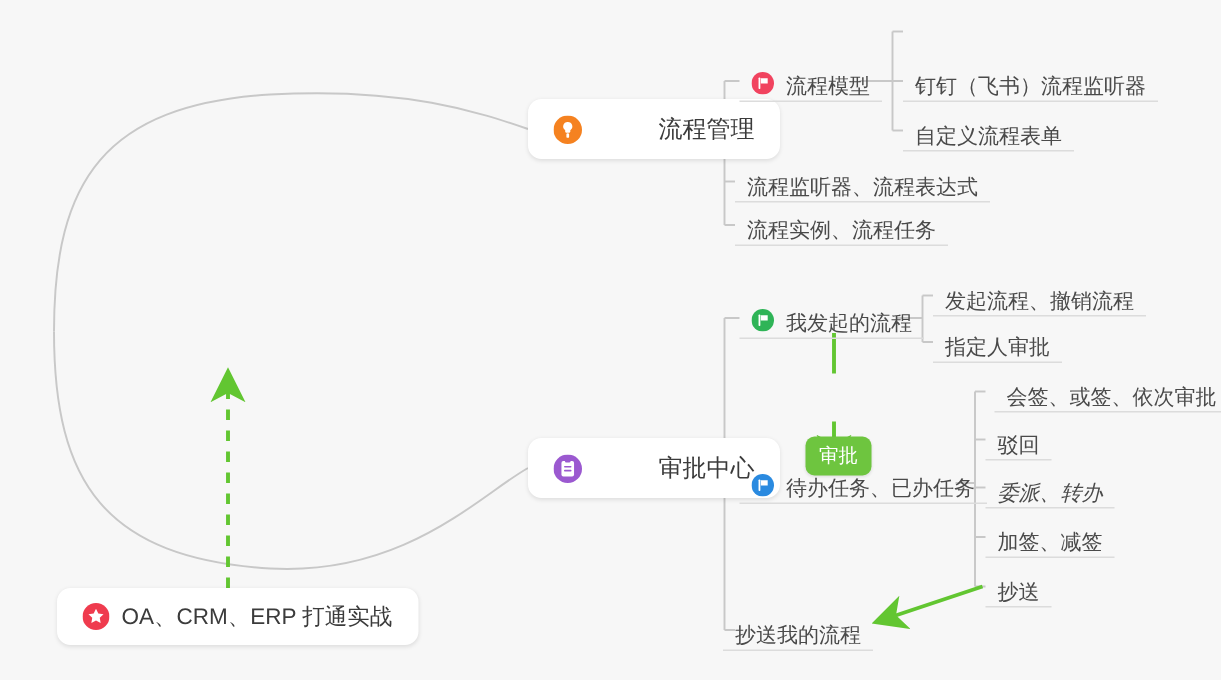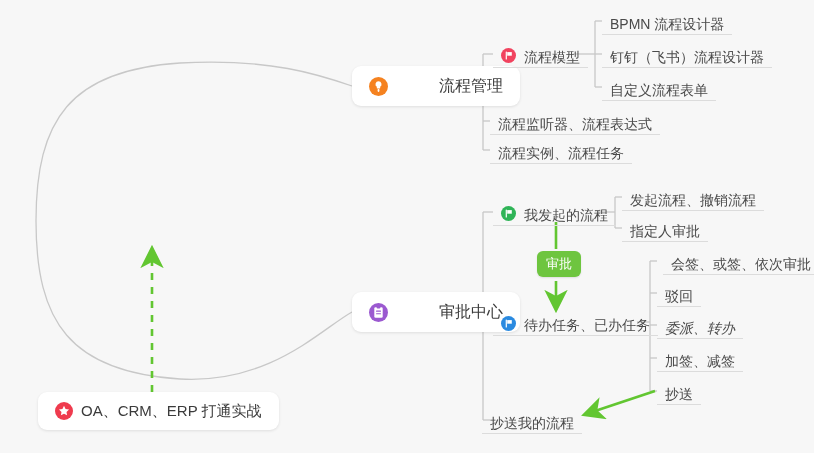--- a/index.html
+++ b/index.html
@@ -84,20 +84,21 @@
   
   .node-badge {
     background: #6ec53f;
     border-radius: 6px;
     height: 26px;
     padding: 0 9px;
     color: #ffffff;
     font-size: 13px;
     justify-content: center;
     box-shadow: 0 1px 2px rgba(0,0,0,0.10);
+    margin-top: 40px;
   }
   .node-badge .label { color: #ffffff; }
 
   
   .icon {
     display: inline-flex;
     align-items: center;
     justify-content: center;
     flex: none;
     margin-right: 8px;
@@ -176,25 +177,22 @@
     <span class="icon">
       <svg width="15" height="15" viewBox="0 0 15 15">
         <circle cx="7.5" cy="7.5" r="7.5" fill="#f1435f"></circle>
         <rect x="4.7" y="3.6" width="1.2" height="7.8" rx="0.5" fill="#ffffff"></rect>
         <path d="M6.2 4.1h4.6v3.6H6.2z" fill="#ffffff"></path>
       </svg>
     </span>
     <span class="label">流程模型</span>
   </div>
 
-  <div class="node node-text" style="left:602px; top:7px;">
-    <span class="label">BPMN 流程设计器</span>
-  </div>
   <div class="node node-text" style="left:602px; top:40px;">
-    <span class="label">钉钉（飞书）流程设计器</span>
+    <span class="label">钉钉（飞书）流程监听器</span>
   </div>
   <div class="node node-text" style="left:602px; top:73px;">
     <span class="label">自定义流程表单</span>
   </div>
 
   <div class="node node-text" style="left:490px; top:107px;">
     <span class="label">流程监听器、流程表达式</span>
   </div>
   <div class="node node-text" style="left:490px; top:136px;">
     <span class="label">流程实例、流程任务</span>

